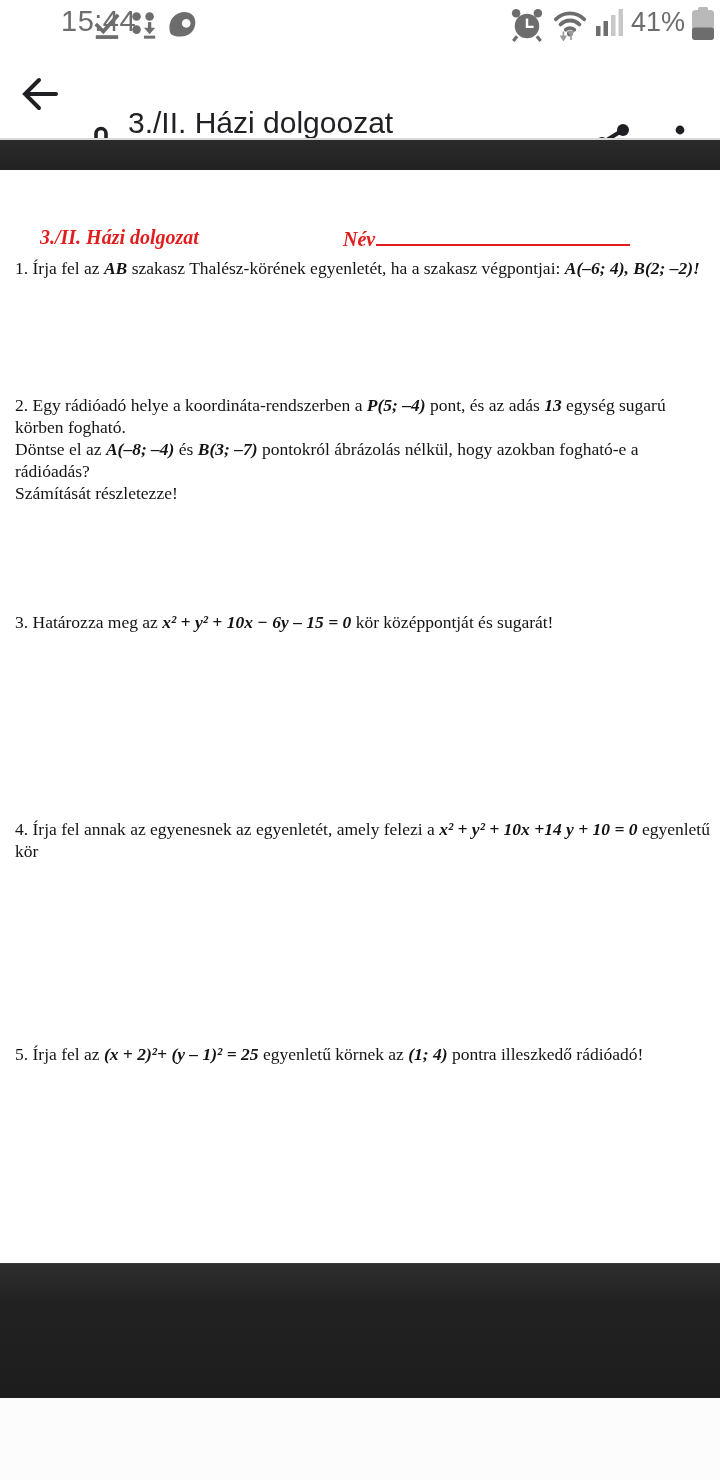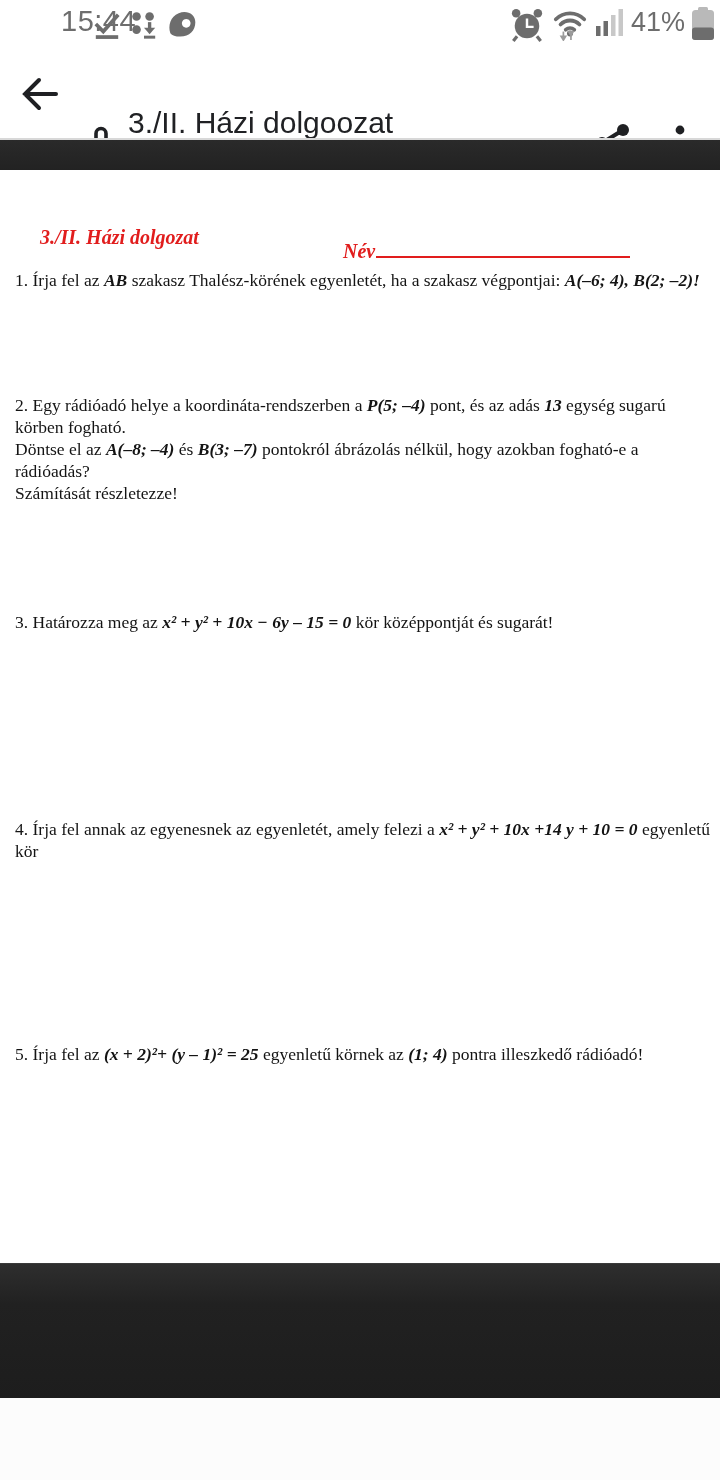--- a/index.html
+++ b/index.html
@@ -23,24 +23,24 @@
   .h-url { font-size:21px; color:#2b2b2b; line-height:26px; }
   .share-btn { position:absolute; left:590px; top:72px; width:46px; height:46px; }
   .menu-btn { position:absolute; left:668px; top:72px; width:24px; height:46px; }
   
   .strip-gray { position:absolute; top:138px; left:0; width:720px; height:2px; background:#d8d8d8; }
   .strip-black-top { position:absolute; top:140px; left:0; width:720px; height:30px; background:linear-gradient(180deg,#2a2a2a,#222222); border-bottom:1px solid #4c4c4c; }
   
   .doc { position:absolute; top:170px; left:0; width:720px; height:1093px; background:#fff; color:#141414; }
   .doc-heading { position:absolute; top:56px; left:0; width:720px; height:26px; }
   .doc-title { position:absolute; left:40px; top:0; font-family:"Liberation Serif",serif; font-weight:bold; font-style:italic; font-size:20px; }
-  .name-block { position:absolute; left:343px; top:12px; font-family:"Liberation Serif",serif; font-weight:bold; font-style:italic; font-size:20px; }
+  .name-block { position:absolute; left:343px; top:0; font-family:"Liberation Serif",serif; font-weight:bold; font-style:italic; font-size:20px; }
   .name-line { display:inline-block; width:254px; height:18px; border-bottom:2.5px solid; margin-left:1px; }
   .problem { position:absolute; left:15px; width:697px; }
-  .p1 { top:87px;margin-top:12px; } .p2 { top:224px; } .p3 { top:441px; } .p4 { top:648px; } .p5 { top:873px; }
+  .p1 { top:87px; } .p2 { top:224px; } .p3 { top:441px; } .p4 { top:648px; } .p5 { top:873px; }
   .doc-line { font-family:"Liberation Serif",serif; font-size:17.5px; line-height:22px; color:#141414; }
   .doc-line .bi { font-weight:bold; font-style:italic; }
   
   .bottom-black { position:absolute; top:1263px; left:0; width:720px; height:135px; background:linear-gradient(180deg,#2e2e2e 0%,#212121 30%,#1d1d1d 100%); border-top:1px solid #3a3a3a; }
   .navbar { position:absolute; top:1398px; left:0; width:720px; height:82px; background:#fcfcfc; }
   svg { display:block; }
 </style>
 </head>
 <body>
 

